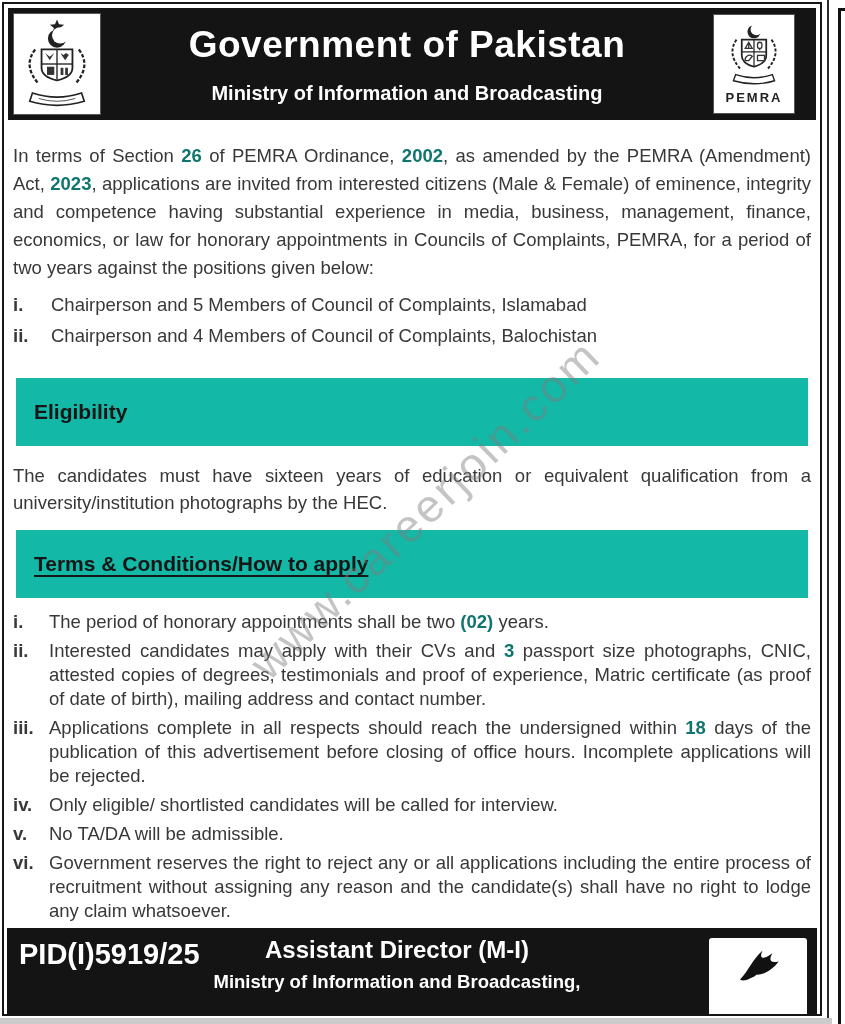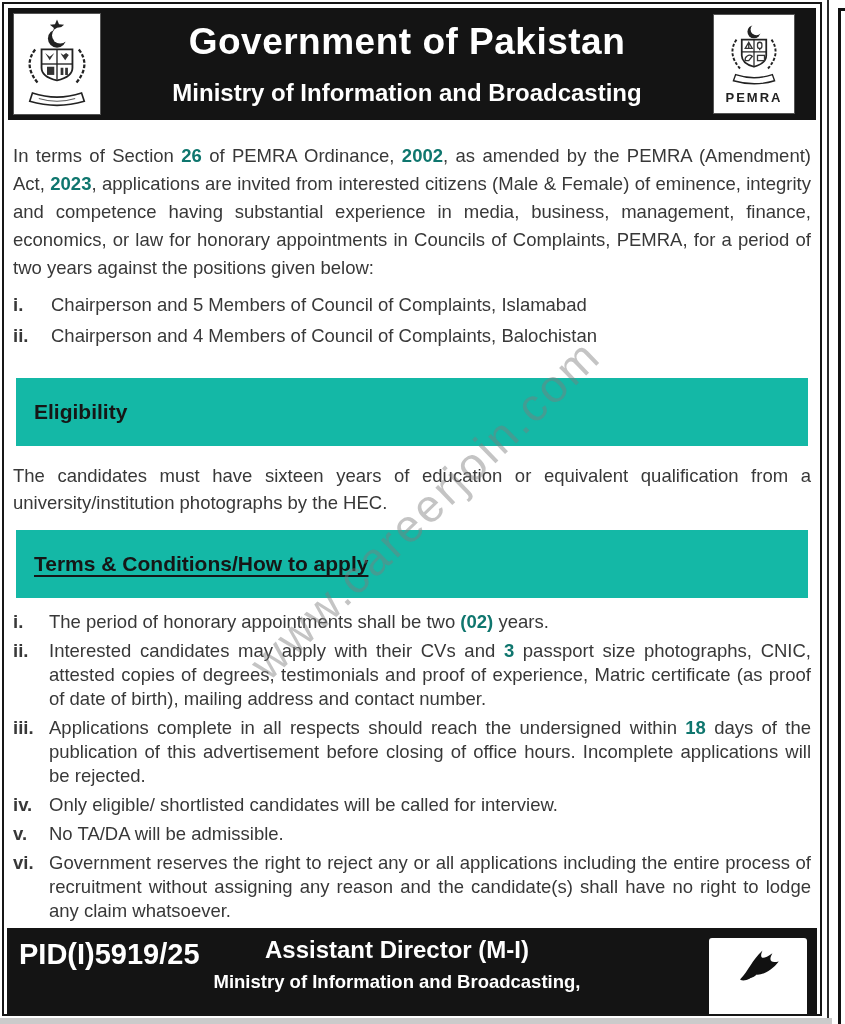--- a/index.html
+++ b/index.html
@@ -31,21 +31,21 @@
   }
   .logo-box {
     background:#fff; border:1px solid #555; flex:none;
     display:flex; flex-direction:column; align-items:center; justify-content:center;
   }
   .logo-left  { width:88px; height:102px; margin-left:5px; }
   .logo-right { width:82px; height:100px; margin-right:21px; padding-bottom:2px; }
   .pemra-label { font-size:13px; font-weight:bold; color:#222; letter-spacing:2px; margin-top:-4px; }
   .masthead-text { flex:1; text-align:center; color:#fff; }
   .gov-title { font-size:37px; font-weight:bold; letter-spacing:0.5px; margin-bottom:16px; }
-  .ministry-title { font-size:24px; font-weight:bold; }
+  .ministry-title { font-size:20px; font-weight:bold; }
 
   
   .title-band {
     margin:8px 5px 0; background:#d3d3d3; padding:12px 8px 14px;
     text-align:center; flex:none;
   }
   .ad-title-line {
     font-size:20px; font-weight:bold; color:#161616; letter-spacing:-0.3px;
     text-decoration:underline; text-underline-offset:4px; text-decoration-thickness:2px;
   }

